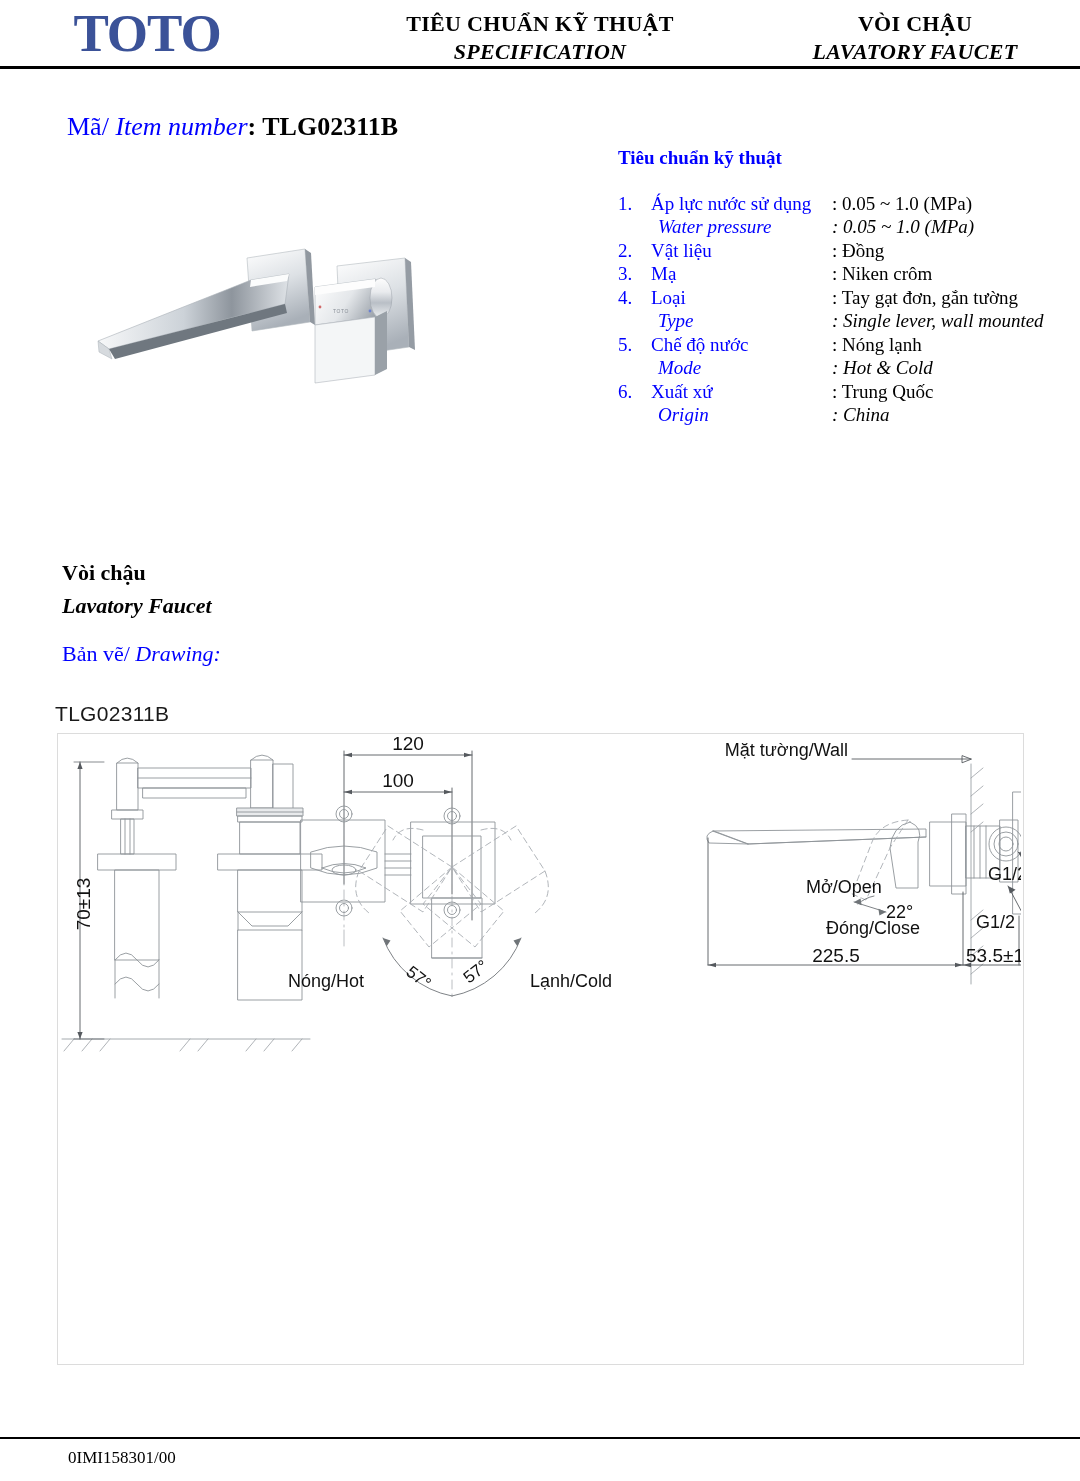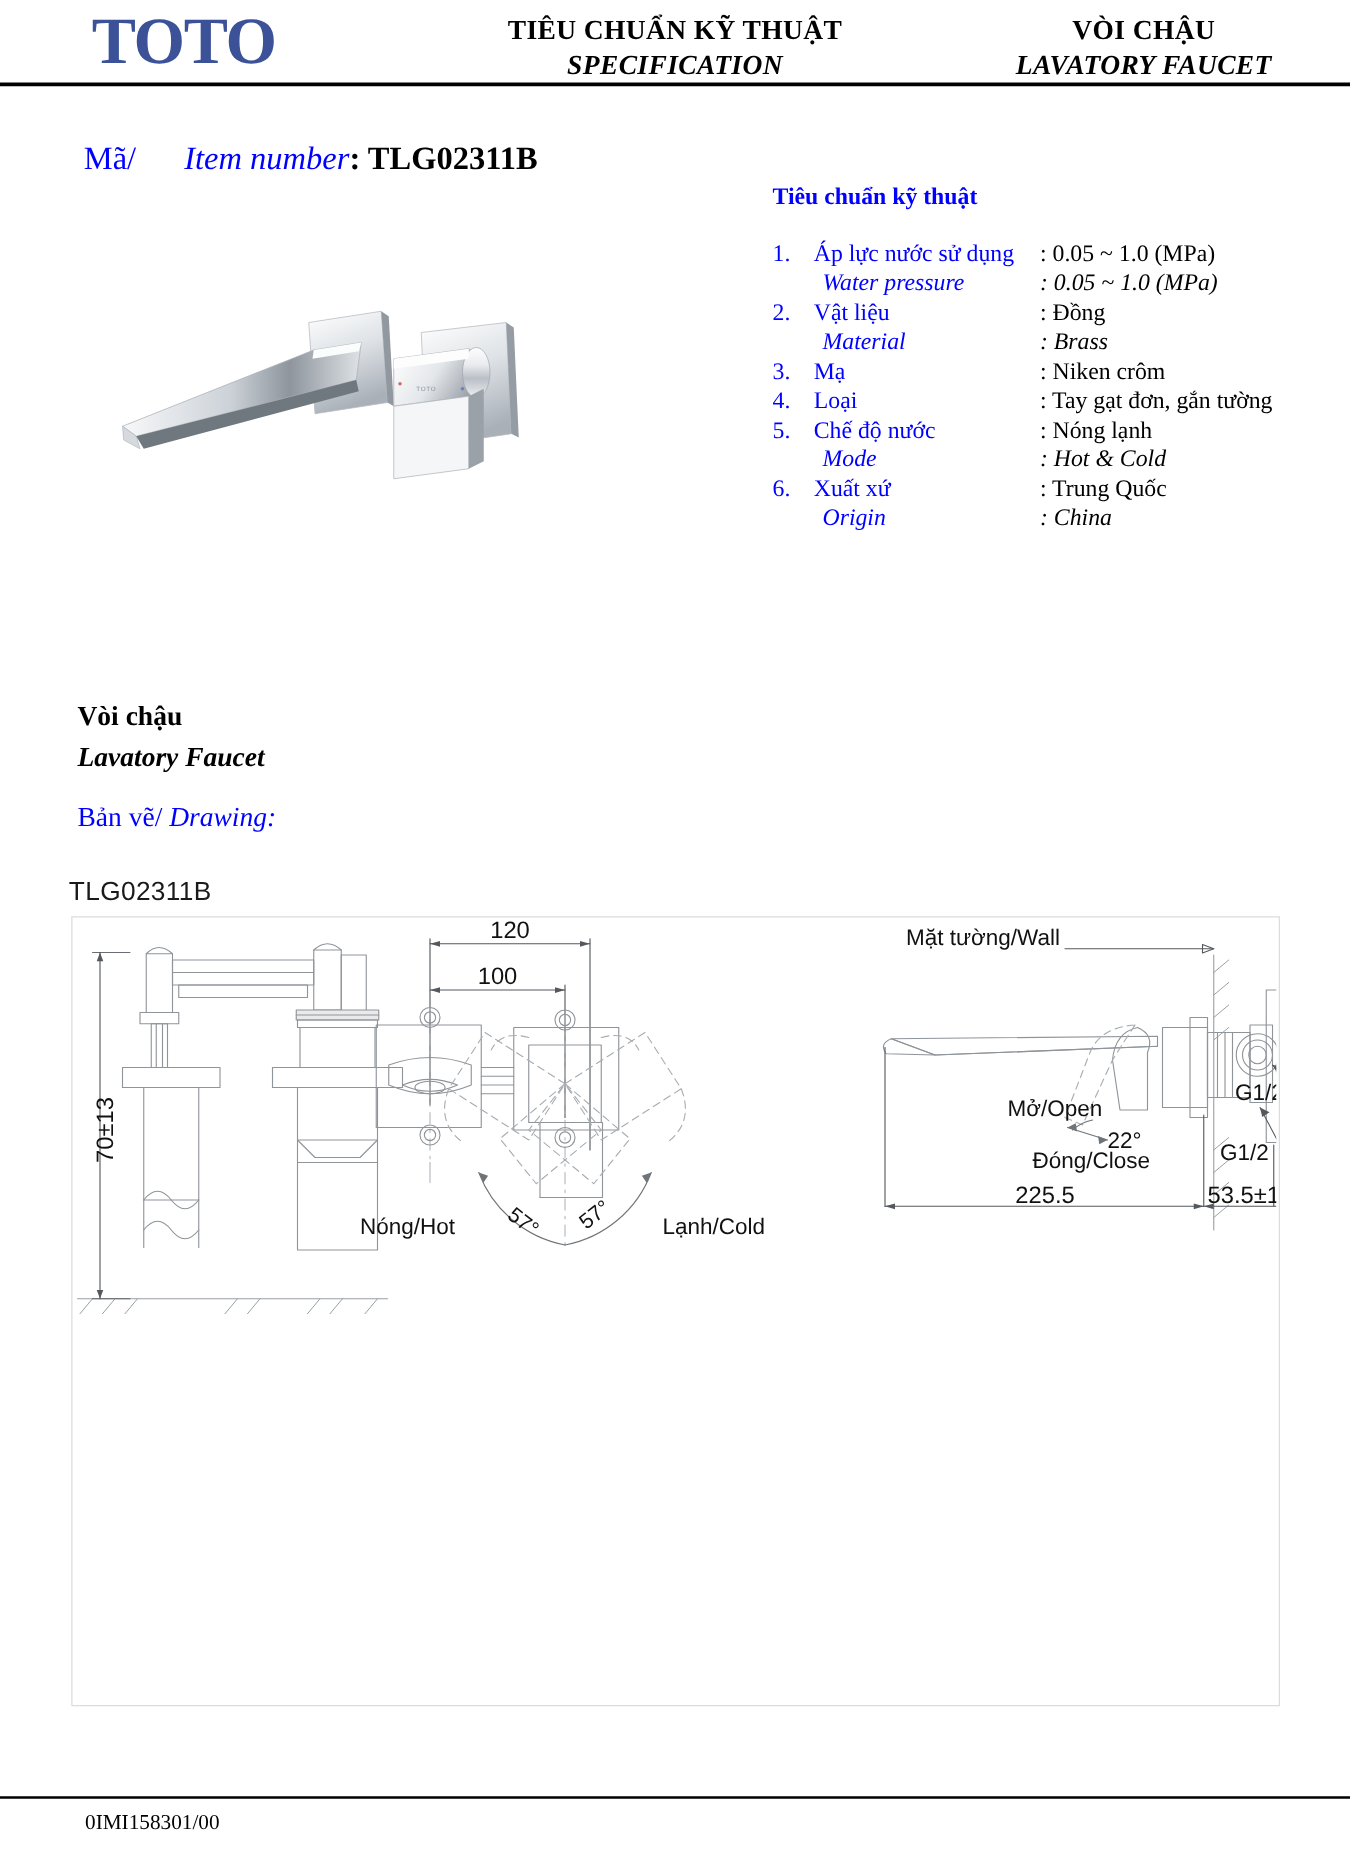--- a/index.html
+++ b/index.html
@@ -24,21 +24,21 @@
     position:absolute;left:760px;top:10px;width:310px;text-align:center;
     font-weight:bold;line-height:1.25;
   }
   .hd1{font-size:22px;letter-spacing:.3px;}
   .hd2{font-size:22px;font-style:italic;letter-spacing:.3px;}
   #head-rule{position:absolute;left:0;top:66px;width:1080px;height:0;
              border-top:3px solid #000;}
   
   #item-line{position:absolute;left:67px;top:112px;font-size:26px;white-space:nowrap;}
   #item-line .vi{color:#0000FF;}
-  #item-line .en{color:#0000FF;font-style:italic;margin-left:32px;}
+  #item-line .en{color:#0000FF;font-style:italic;}
   #item-line .val{color:#000;font-weight:bold;}
   
   #photo{position:absolute;left:75px;top:225px;width:370px;height:175px;}
   
   #spec{position:absolute;left:618px;top:145px;width:460px;}
   #spec-title .t1{font-size:19px;font-weight:bold;color:#0000FF;display:block;line-height:1.35;}
   #spec-title .t2{font-size:19px;font-weight:bold;font-style:italic;color:#0000FF;display:block;line-height:1.35;}
   #spec-list{margin-top:22px;}
   .spec-row{position:relative;height:23.5px;font-size:19px;white-space:nowrap;}
   .spec-num{position:absolute;left:0;color:#0000FF;}
@@ -149,34 +149,34 @@
       <div class="spec-row en">
         <span class="spec-num"></span>
         <span class="spec-lbl ind">Water pressure</span>
         <span class="spec-val">: 0.05 ~ 1.0 (MPa)</span>
       </div>
       <div class="spec-row vi">
         <span class="spec-num">2.</span>
         <span class="spec-lbl">Vật liệu</span>
         <span class="spec-val">: Đồng</span>
       </div>
-      <div class="spec-row en">
-        <span class="spec-num"></span>
-        <span class="spec-lbl ind">Material</span>
-        <span class="spec-val">: Brass</span>
-      </div>
       <div class="spec-row vi">
         <span class="spec-num">3.</span>
         <span class="spec-lbl">Mạ</span>
         <span class="spec-val">: Niken crôm</span>
       </div>
       <div class="spec-row vi">
         <span class="spec-num">4.</span>
         <span class="spec-lbl">Loại</span>
         <span class="spec-val">: Tay gạt đơn, gắn tường</span>
+      </div>
+      <div class="spec-row en">
+        <span class="spec-num"></span>
+        <span class="spec-lbl ind">Type</span>
+        <span class="spec-val">: Single lever, wall mounted</span>
       </div>
       <div class="spec-row vi">
         <span class="spec-num">5.</span>
         <span class="spec-lbl">Chế độ nước</span>
         <span class="spec-val">: Nóng lạnh</span>
       </div>
       <div class="spec-row en">
         <span class="spec-num"></span>
         <span class="spec-lbl ind">Mode</span>
         <span class="spec-val">: Hot &amp; Cold</span>

